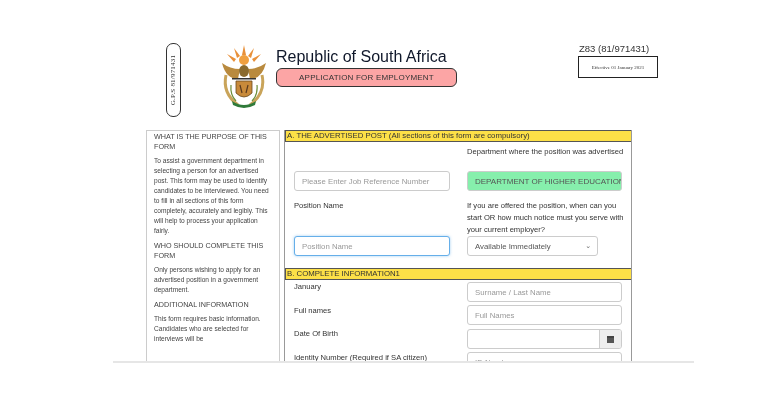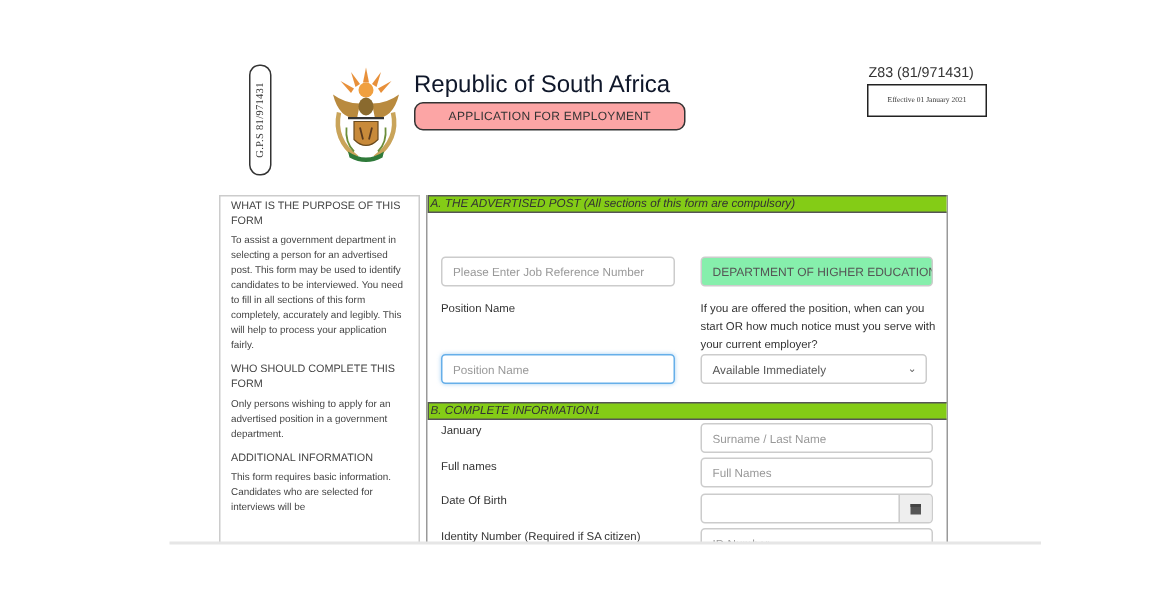--- a/index.html
+++ b/index.html
@@ -40,22 +40,21 @@
   .sidebar h4 { font-weight: normal; font-size: 7.2px; color: #444; line-height: 10px; text-transform: uppercase; margin-bottom: 4px; }
   .sidebar p { font-size: 6.6px; color: #444; line-height: 10px; margin-bottom: 5px; }
 
   .form-area {
     position: absolute; left: 284px; top: 130px; width: 348px; height: 232px;
     border-left: 1px solid #999; border-right: 1px solid #999; overflow: hidden;
   }
   .section-header {
     position: absolute; left: 0; width: 348px; height: 12px;
     border: 1px solid #555; font-size: 7.8px; color: #333; line-height: 10px; padding-left: 1px;
-    background: #84cc16;
-    font-style: italic;
+    background: #fde047;
   }
   .lbl { position: absolute; font-size: 7.6px; color: #333; line-height: 12px; }
   .inp {
     position: absolute; height: 20px; border: 1px solid #ccc; border-radius: 3px;
     font-size: 7.8px; color: #999; padding-left: 7px; display: flex; align-items: center;
     background: #fff; white-space: nowrap; overflow: hidden;
   }
   .inp.disabled { background: #86efac; color: #555; font-size: 8px; }
   .inp.focus { border-color: #66afe9; box-shadow: 0 0 3px rgba(102,175,233,0.6); }
   .inp.select { color: #555; justify-content: space-between; padding-right: 6px; }
@@ -120,27 +119,28 @@
   <p>Only persons wishing to apply for an advertised position in a government department.</p>
   <h4>ADDITIONAL INFORMATION</h4>
   <p>This form requires basic information. Candidates who are selected for interviews will be</p>
 </div>
 
 <div class="form-area">
   <div class="section-header" style="top:0;">A. THE ADVERTISED POST (All sections of this form are compulsory)</div>
 
   <div class="inp" style="left:9px; top:41px; width:156px;">Please Enter Job Reference Number</div>
 
+  <div class="lbl" style="left:182px; top:16px; width:160px;">Department where the position was advertised</div>
   <div class="inp disabled" style="left:182px; top:41px; width:155px;">DEPARTMENT OF HIGHER EDUCATION</div>
 
   <div class="lbl" style="left:9px; top:70px; width:160px;">Position Name</div>
   <div class="inp focus" style="left:9px; top:106px; width:156px;">Position Name</div>
 
   <div class="lbl" style="left:182px; top:70px; width:160px;">If you are offered the position, when can you start OR how much notice must you serve with your current employer?</div>
-  <div class="inp select" style="left:182px; top:106px; width:151px;">
+  <div class="inp select" style="left:182px; top:106px; width:131px;">
     <span>Available Immediately</span>
     <span class="chev">⌄</span>
   </div>
 
   <div class="section-header" style="top:138px;">B. COMPLETE INFORMATION1</div>
 
   <div class="lbl" style="left:9px; top:151px; width:160px;">January</div>
   <div class="inp" style="left:182px; top:152px; width:155px;">Surname / Last Name</div>
 
   <div class="lbl" style="left:9px; top:175px; width:160px;">Full names</div>

